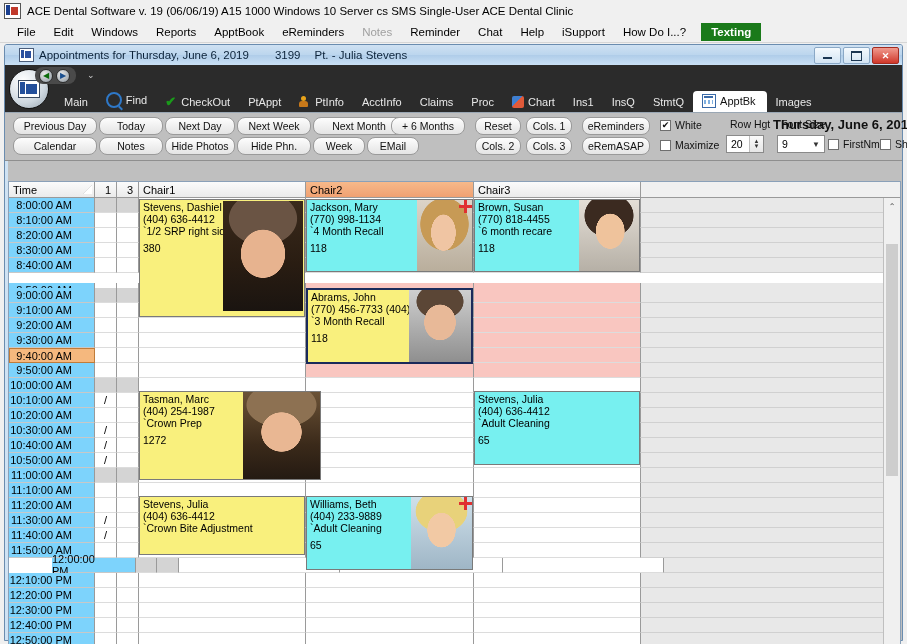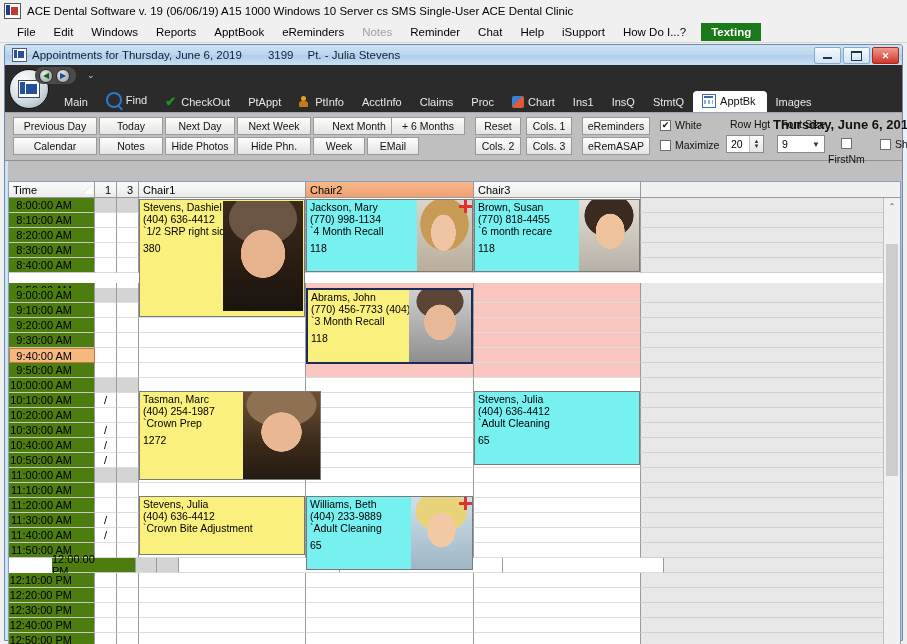--- a/index.html
+++ b/index.html
@@ -40,21 +40,21 @@
   
   .mdi{
     position:absolute;left:4px;top:44px;width:899px;height:597px;
     border:1px solid #6a8caf;border-radius:3px 3px 0 0;
     background:#dfe9f4;box-sizing:border-box;
     box-shadow:0 0 0 1px #fff inset;
   }
   .mdi-title{
     height:20px;display:flex;align-items:center;
     background:linear-gradient(to bottom,#cfe1f2 0%,#bcd6ee 48%,#b0cde9 52%,#c9e0f5 100%);
-    padding:0 2px 0 7px;position:relative;
+    padding:0 2px 0 14px;position:relative;
     border-radius:2px 2px 0 0;
   }
   .mdi-ico{
     width:13px;height:12px;background:#fff;border:1px solid #4a5d7a;position:relative;margin-right:5px;flex:0 0 auto;
   }
   .mdi-ico:before{content:"";position:absolute;left:1px;top:1px;width:3px;height:8px;background:#2a4f9f;}
   .mdi-ico:after{content:"";position:absolute;left:5px;top:2px;width:6px;height:7px;background:#2a4f9f;}
   .mdi-title-text{font-size:11.5px;color:#0b2239;white-space:nowrap;}
   .mdi-title-num{margin-left:26px;font-size:11.5px;color:#0b2239;}
   .mdi-title-pt{margin-left:14px;font-size:11.5px;color:#0b2239;}
@@ -111,21 +111,21 @@
     background:repeating-linear-gradient(to right,#7fb0e0 0 2px,#fff 2px 4px);}
 
   
   .btnbar{
     height:47px;background:#bfbfbf;position:relative;
     border-bottom:1px solid #8f8f8f;
   }
   .btn{
     position:absolute;box-sizing:border-box;
     background:linear-gradient(to bottom,#fdfdfd,#f0f0f0 52%,#e4e4e4);
-    border:1px solid #9a9a9a;border-radius:0;
+    border:1px solid #9a9a9a;border-radius:8px;
     font-size:10.5px;color:#111;
     display:flex;align-items:center;justify-content:center;
     height:18px;white-space:nowrap;
   }
   .chk{position:absolute;display:flex;align-items:center;gap:4px;font-size:10.5px;color:#111;white-space:nowrap;}
   .chk .box{
     width:11px;height:11px;box-sizing:border-box;background:#fff;border:1px solid #6f6f6f;
     display:flex;align-items:center;justify-content:center;font-size:9px;line-height:9px;color:#111;
   }
   .lbl{position:absolute;font-size:10.5px;color:#111;white-space:nowrap;}
@@ -167,21 +167,21 @@
     position:absolute;right:2px;top:3px;width:0;height:0;
     border-left:9px solid transparent;border-bottom:9px solid #fff;
     border-right:0;filter:drop-shadow(0 0 0.5px #9a9a9a);
   }
   .gbody{position:relative;height:462px;overflow:hidden;}
   .row{
     position:absolute;left:0;right:0;height:15px;display:flex;box-sizing:border-box;
   }
   .c-time{
     width:86px;box-sizing:border-box;border-right:1px solid #9a9a9a;border-bottom:1px solid #c8c8c8;
-    background:#4d7c0f;display:flex;align-items:center;justify-content:flex-end;
+    background:#7dd3fc;display:flex;align-items:center;justify-content:flex-end;
     padding-right:22px;font-size:11px;color:#000;
   }
   .c-time.cur{background:#f5b87e;border:1px solid #c07c3a;box-sizing:border-box;}
   .c-1,.c-3{
     width:22px;box-sizing:border-box;border-right:1px solid #9a9a9a;border-bottom:1px solid #dcdcdc;
     background:#fff;display:flex;align-items:center;justify-content:center;font-size:11px;
   }
   .c-3{width:22px;}
   .row.hourmark .c-1,.row.hourmark .c-3{background:#d4d4d4;}
   .chaircell{
@@ -403,21 +403,21 @@
               <span>▼</span>
             </span>
         </div>
 
         <div class="lbl" style="left:776px;top:5px;">Font Size</div>
         <div class="sel" style="left:772px;top:22px;width:48px;">
           <span>9</span>
           <span class="caret">▼</span>
         </div>
 
-        <div class="chk" style="left:823px;top:25px;flex-direction:column;">
+        <div class="chk" style="left:823px;top:25px;">
           <span class="box"></span>
           <span>FirstNm</span>
         </div>
         <div class="chk" style="left:875px;top:25px;">
           <span class="box"></span>
           <span>Show OnHold</span>
         </div>
 
         <div class="bigdate" style="left:768px;top:4px;">Thursday, June 6, 2019</div>
       </div>

